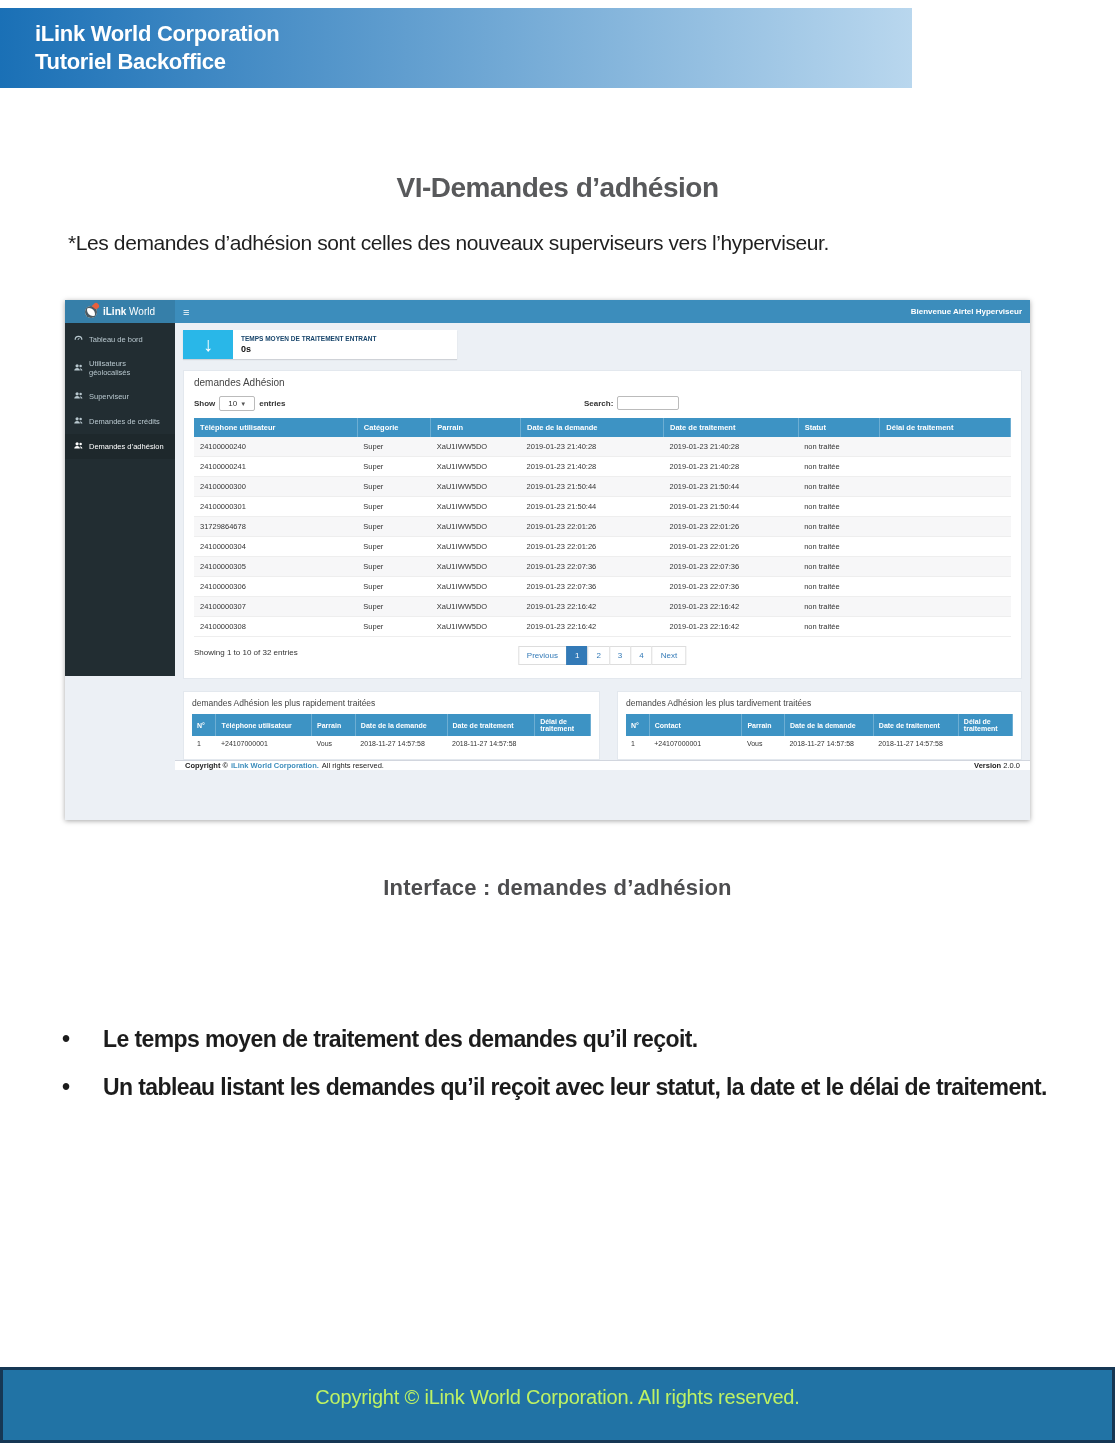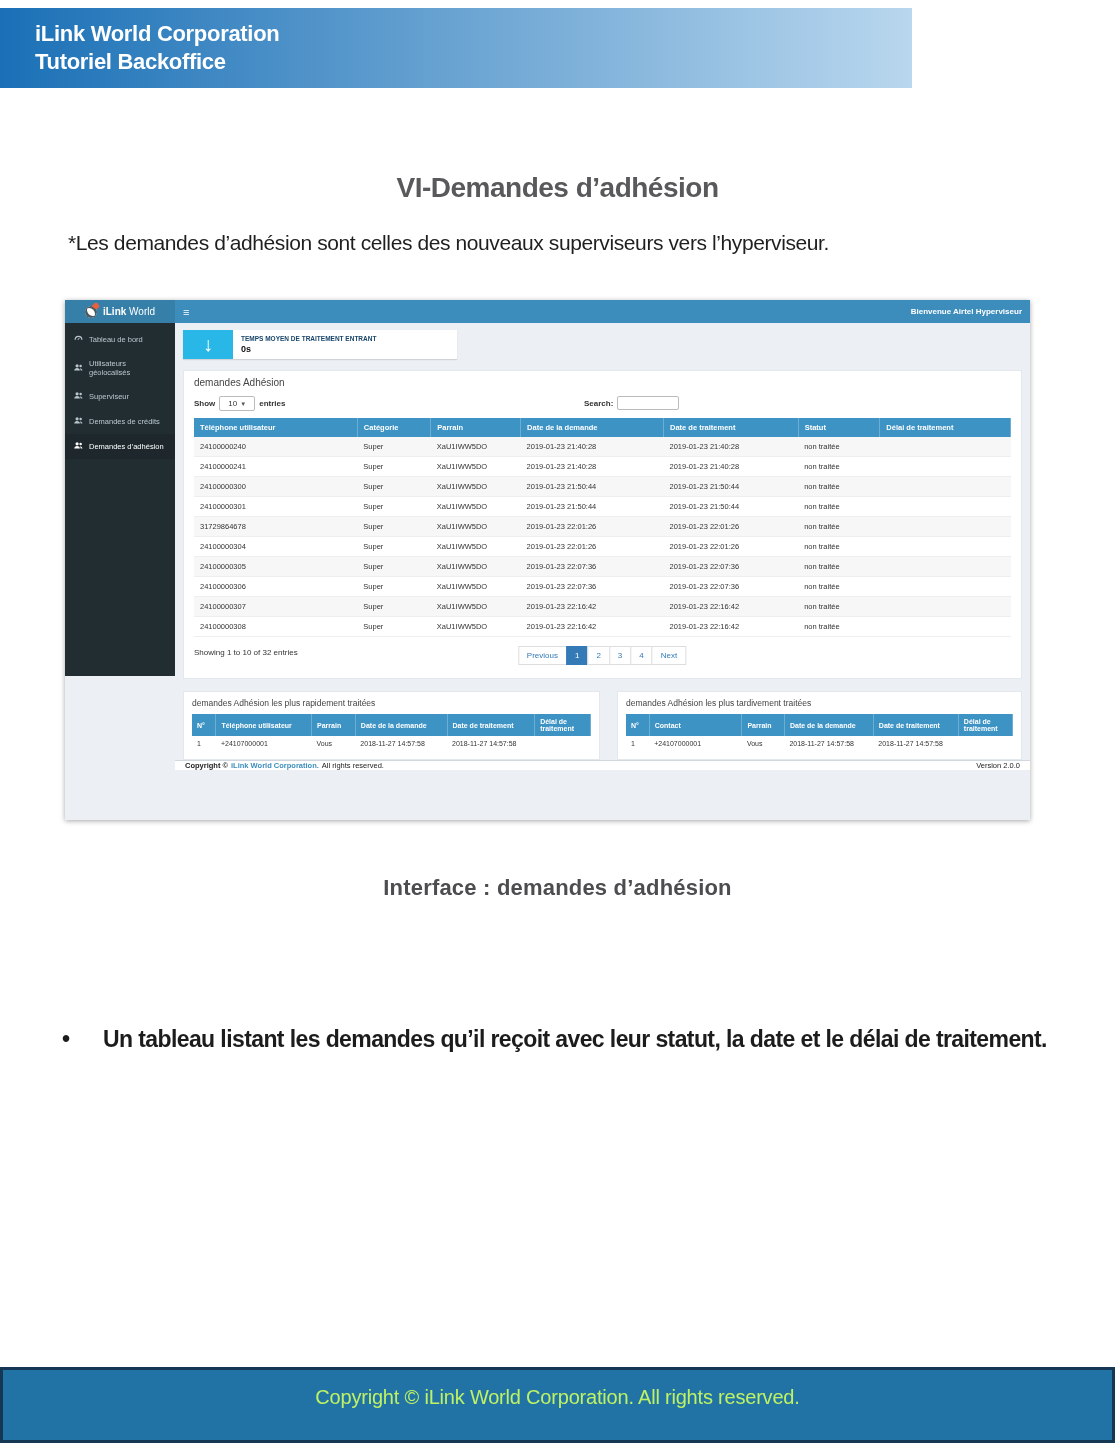--- a/index.html
+++ b/index.html
@@ -81,21 +81,21 @@
   .bpanel tbody td { font-size:7px; padding:4px 5px; border-bottom:none; }
   .btable th:nth-child(1){width:6%} .btable th:nth-child(2){width:24%}
   .btable th:nth-child(3){width:11%} .btable th:nth-child(4){width:23%}
   .btable th:nth-child(5){width:22%} .btable th:nth-child(6){width:14%}
 
   .shot-footer { margin-top:auto; background:#fff; border-top:1px solid #d2d6de; height:23px;
     display:flex; align-items:center; padding:0 10px; font-size:7.5px; color:#222; }
   .shot-footer .bold { font-weight:700; }
   .shot-footer .company { color:#3c8dbc; font-weight:700; margin:0 3px; }
   .shot-footer .version { margin-left:auto; }
-  .shot-footer .version b { font-weight:400; }
+  .shot-footer .version b { font-weight:700; }
 
   
   .caption { position:absolute; top:875px; left:0; width:1115px; text-align:center;
     font-size:22px; font-weight:700; color:#4d4d4f; letter-spacing:0.2px; }
   .info { position:absolute; top:1008px; left:60px; width:1010px; color:#1c1c1c; }
   .info-heading { font-size:23px; font-weight:700; letter-spacing:-0.6px; }
   .info ul { list-style:none; margin-top:18px; }
   .info li { position:relative; padding-left:43px; font-size:23px; font-weight:700; letter-spacing:-0.6px; margin-bottom:21px; }
   .info li::before { content:"•"; position:absolute; left:2px; top:0; font-size:23px; }
 
@@ -384,20 +384,21 @@
           <span class="version"><b>Version</b>&nbsp;<span>2.0.0</span></span>
         </div>
       </div>
     </div>
   </div>
 
   <div class="caption">Interface : demandes d’adhésion</div>
 
   <div class="info">
     <ul id="bullets">
+        <li>Le temps moyen de traitement des demandes qu’il reçoit.</li>
         <li>Un tableau listant les demandes qu’il reçoit avec leur statut, la date et le délai de traitement.</li>
       </ul>
   </div>
 
   <div class="doc-footer">
     <span>Copyright © iLink World Corporation. All rights reserved.</span>
   </div>
 </div>
 
 </body></html>

